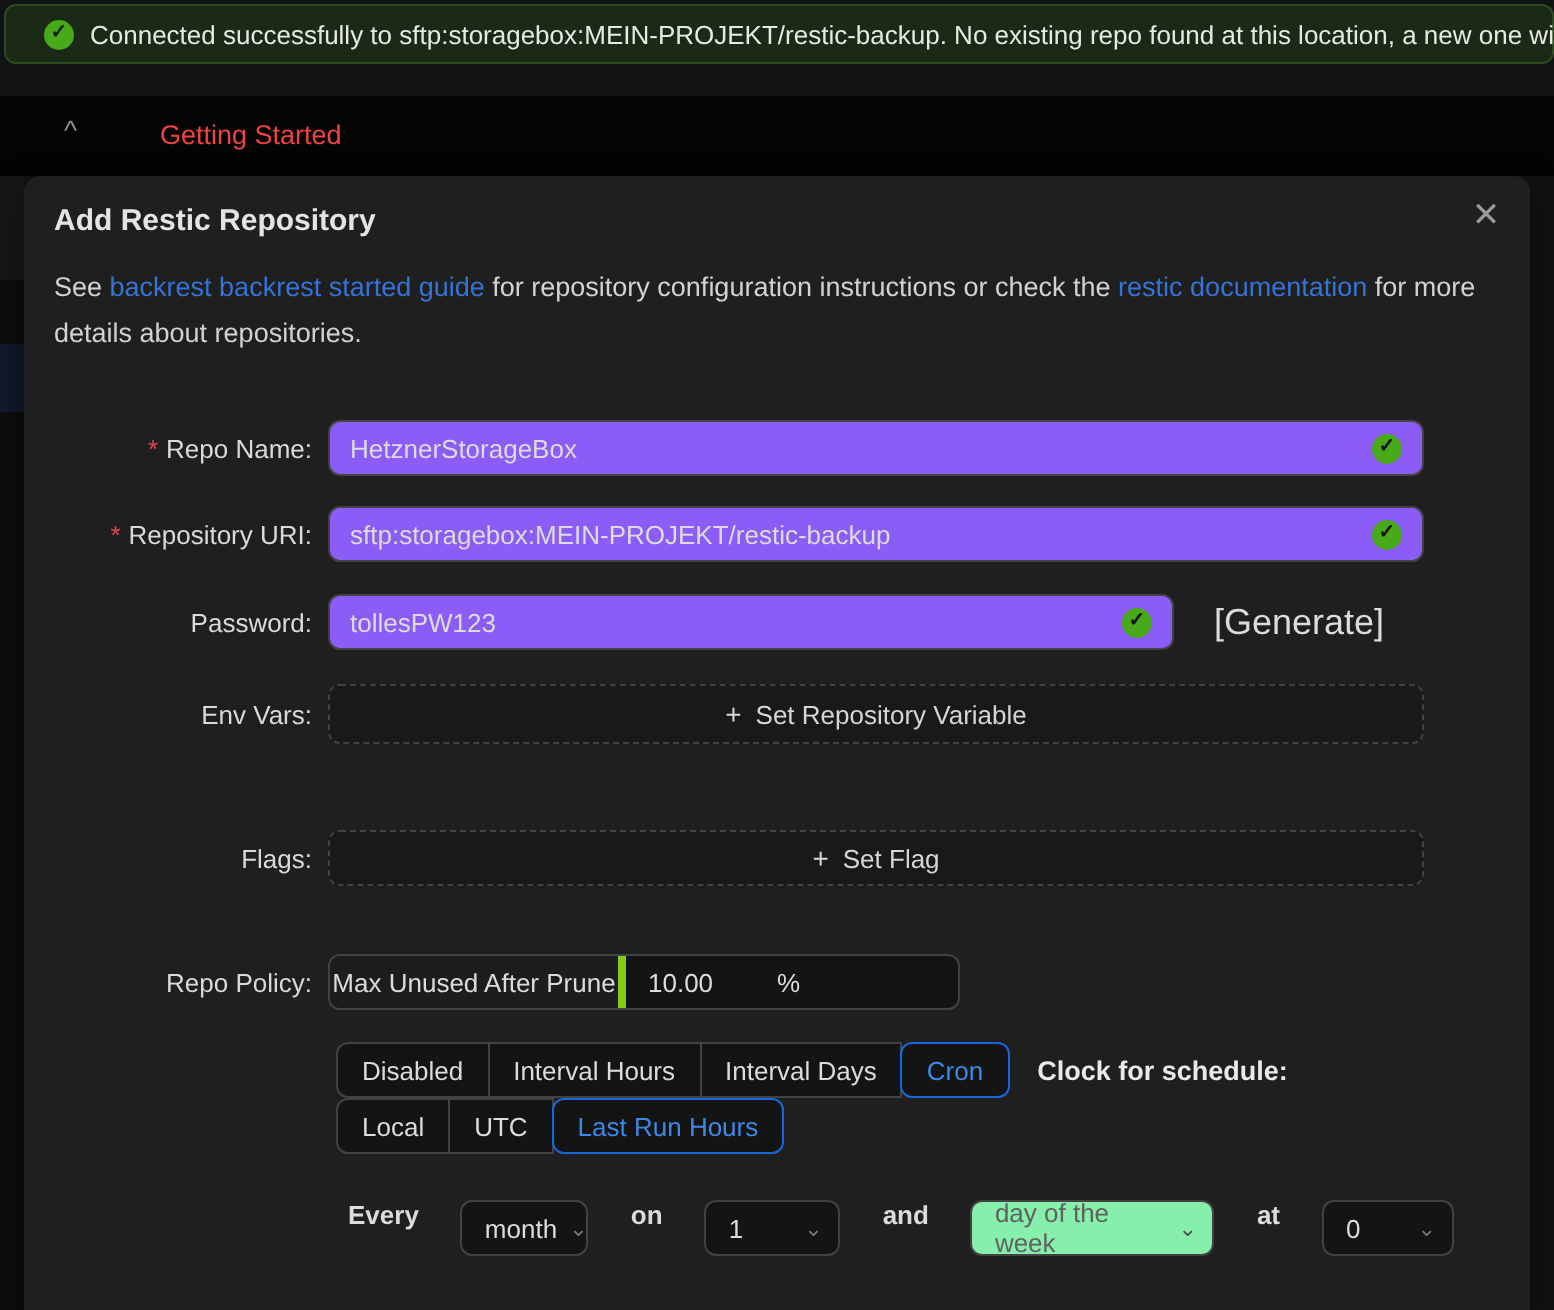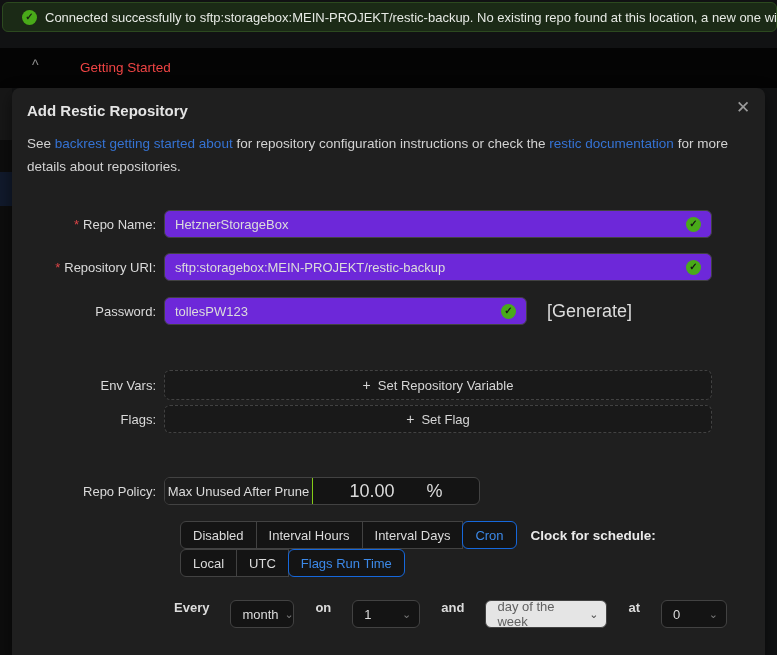--- a/index.html
+++ b/index.html
@@ -34,59 +34,59 @@
             font-size:13.5px; line-height:23px; color:#d2d2d2; }
   .m-desc a { color:#3573d4; text-decoration:none; cursor:pointer; }
 
   
   .frow { position:absolute; left:0; width:753px; display:flex; align-items:center; }
   .flabel { width:148px; flex:none; text-align:right; padding-right:4px;
             font-size:13px; color:#dadada; white-space:nowrap; }
   .flabel .req { color:#dc4446; margin-right:4px; font-size:13px; }
   .gap { width:4px; flex:none; }
 
-  .inp { height:28px; background:#6d28d9; border:1px solid #424242; border-radius:6px;
+  .inp { height:28px; background:#8b5cf6; border:1px solid #424242; border-radius:6px;
          display:flex; align-items:center; padding:0 10px; font-size:13px; color:#dcdcdc; cursor:text; }
   .inp .val { flex:1; white-space:nowrap; overflow:hidden; }
   .ok-badge { width:15px; height:15px; border-radius:50%; background:#49aa19; flex:none;
               display:flex; align-items:center; justify-content:center; }
   .ok-badge span { color:#141414; font-size:10px; font-weight:bold; line-height:1; }
   .w-full { width:548px; }
-  .w-pwd { width:363px;gap:10px; }
+  .w-pwd { width:423px;gap:10px; }
   .generate { margin-left:20px; font-size:18px; color:#dcdcdc; cursor:pointer; }
 
   .dash-btn { width:548px; height:30px; background:#191919; border:1px dashed #424242;
               border-radius:6px; display:flex; align-items:center; justify-content:center;
               font-size:13px; color:#d6d6d6; cursor:pointer; }
   .dash-btn .plus { margin-right:7px; color:#d6d6d6; font-size:14px; }
 
   .prune-wrap { width:316px; height:28px; border:1px solid #424242; border-radius:6px;
                 background:#141414; display:flex; align-items:stretch; overflow:hidden; }
-  .prune-addon { width:148px; flex:none; background:#1d1d1d; border-right:1px solid #84cc16;
+  .prune-addon { width:148px; flex:none; background:#1d1d1d; border-right:4px solid #84cc16;
                  display:flex; align-items:center; justify-content:center;
                  font-size:13px; color:#dcdcdc; white-space:nowrap; }
-  .prune-input { flex:1; display:flex; align-items:center; justify-content:center;
-                 padding:0 11px; font-size:18px; color:#dcdcdc; cursor:text;gap:32px; }
+  .prune-input { flex:1; display:flex; align-items:center; justify-content:flex-start;
+                 padding:0 11px; font-size:13px; color:#dcdcdc; cursor:text;gap:32px; }
 
   .rgroup { display:flex; }
   .rbtn { height:28px; padding:0 12px; display:flex; align-items:center; background:#141414;
           border:1px solid #424242; margin-left:-1px; font-size:13px; color:#dcdcdc;
           cursor:pointer; position:relative; white-space:nowrap; }
-  .rbtn:first-child { border-radius:6px 0 0 6px; margin-left:16px; }
+  .rbtn:first-child { border-radius:6px 0 0 6px; margin-left:4px; }
   .rbtn:last-child { border-radius:0 6px 6px 0; }
   .rbtn.sel { color:#3c89e8; border-color:#1668dc; z-index:2; border-radius:6px; }
   .clock-label { margin-left:14px; font-size:13.5px; font-weight:600; color:#eaeaea; }
 
   .cron-row { position:absolute; left:138px; display:flex; align-items:flex-start; gap:21px;margin-left:24px; }
   .cron-word { font-size:13px; color:#dcdcdc; font-weight:600; }
   .csel { height:28px; background:#141414; border:1px solid #424242; border-radius:6px;
           display:flex; align-items:center; justify-content:space-between;
           padding:0 8px 0 11px; font-size:13px; color:#dcdcdc; cursor:pointer; }
   .csel .chev { color:#7a7a7a; font-size:11px; margin-left:6px; }
-  .csel.disabled { background:#e5e5e5; color:#616161; cursor:not-allowed; }
+  .csel.disabled { background:#86efac; color:#616161; cursor:not-allowed; }
   .csel.disabled .chev { color:#4d4d4d; }
 </style>
 </head>
 <body>
 
 <div class="alert">
   <div class="alert-icon">
       <span>✓</span>
     </div>
   <div class="alert-text">Connected successfully to sftp:storagebox:MEIN-PROJEKT/restic-backup. No existing repo found at this location, a new one will be initialized</div>
@@ -98,21 +98,21 @@
 </div>
 <div class="side-strip">
   <div class="panel-tint"></div>
   <div class="sel-tint"></div>
 </div>
 
 <div class="modal">
   <div class="m-title">Add Restic Repository</div>
   <div class="m-close">✕</div>
 
-  <div class="m-desc"><span>See </span><a>backrest getting started about</a><span> for repository configuration instructions or check the </span><a>restic documentation</a><span> for more details about repositories.</span></div>
+  <div class="m-desc"><span>See </span><a>backrest backrest started guide</a><span> for repository configuration instructions or check the </span><a>restic documentation</a><span> for more details about repositories.</span></div>
 
   <div class="frow" style="top:122px;">
     <div class="flabel"><span class="req">*</span><span>Repo Name:</span></div>
     <div class="gap"></div>
     <div class="inp w-full">
       <span class="val">HetznerStorageBox</span>
       <span class="ok-badge">
           <span>✓</span>
         </span>
     </div>
@@ -134,30 +134,30 @@
     <div class="gap"></div>
     <div class="inp w-pwd">
       <span class="val">tollesPW123</span>
       <span class="ok-badge">
           <span>✓</span>
         </span>
     </div>
     <span class="generate">[Generate]</span>
   </div>
 
-  <div class="frow" style="top:282px;">
+  <div class="frow" style="top:254px;">
     <div class="flabel"><span>Env Vars:</span></div>
     <div class="gap"></div>
     <div class="dash-btn">
       <span class="plus">+</span>
       <span>Set Repository Variable</span>
     </div>
   </div>
 
-  <div class="frow" style="top:317px;">
+  <div class="frow" style="top:327px;">
     <div class="flabel"><span>Flags:</span></div>
     <div class="gap"></div>
     <div class="dash-btn" style="height:28px;">
       <span class="plus">+</span>
       <span>Set Flag</span>
     </div>
   </div>
 
   <div class="frow" style="top:389px;">
     <div class="flabel"><span>Repo Policy:</span></div>
@@ -182,21 +182,21 @@
     </div>
     <span class="clock-label">Clock for schedule:</span>
   </div>
 
   <div class="frow" style="top:461px;">
     <div class="flabel"></div>
     <div class="gap"></div>
     <div class="rgroup">
       <div class="rbtn">Local</div>
       <div class="rbtn">UTC</div>
-      <div class="rbtn sel">Flags Run Time</div>
+      <div class="rbtn sel">Last Run Hours</div>
     </div>
   </div>
 
   <div class="cron-row" style="top:512px;">
     <span class="cron-word">Every</span>
     <div class="csel" style="width:64px;">
       <span>month</span>
       <span class="chev">⌄</span>
     </div>
     <span class="cron-word">on</span>

